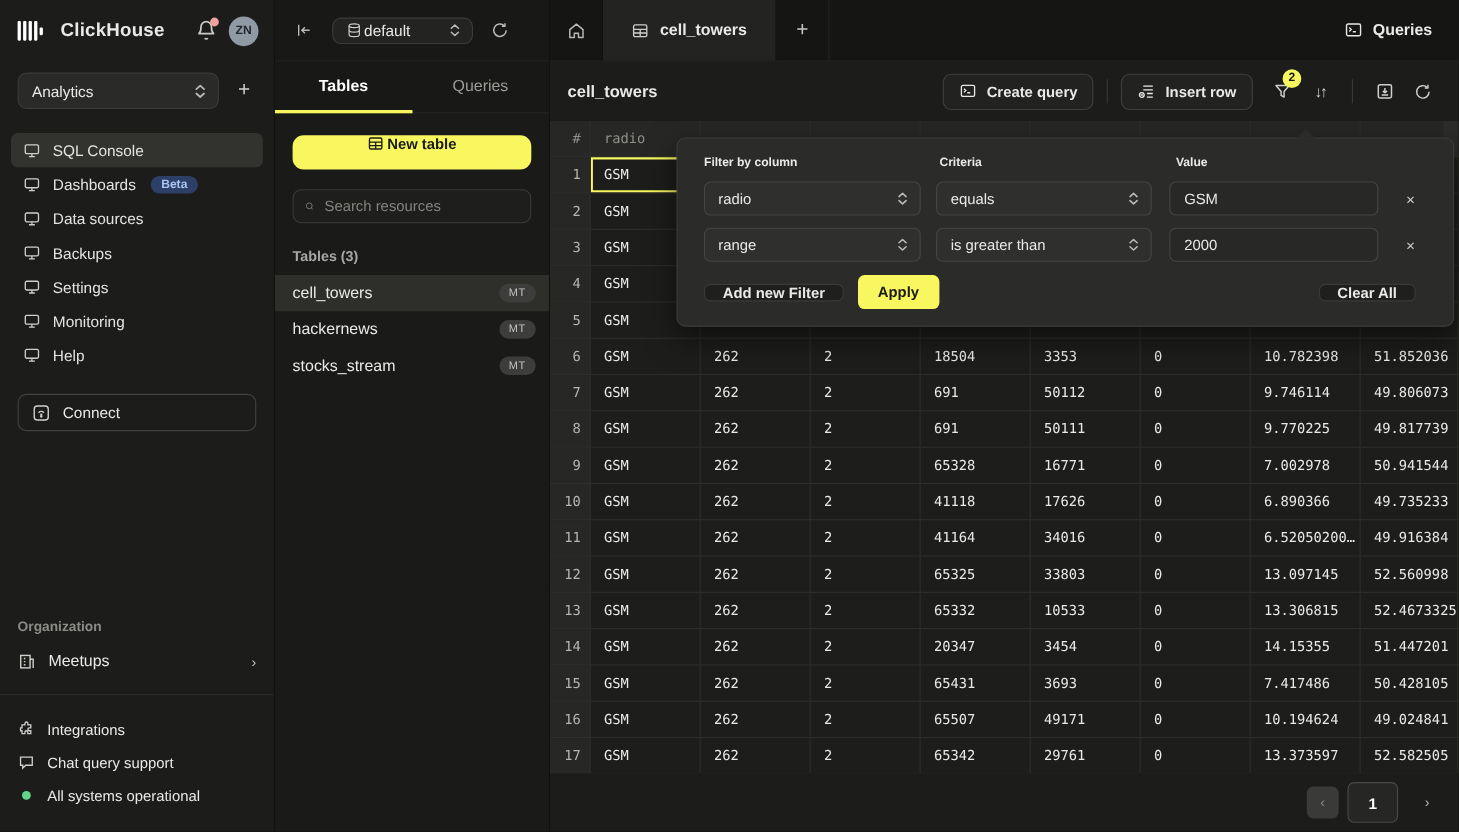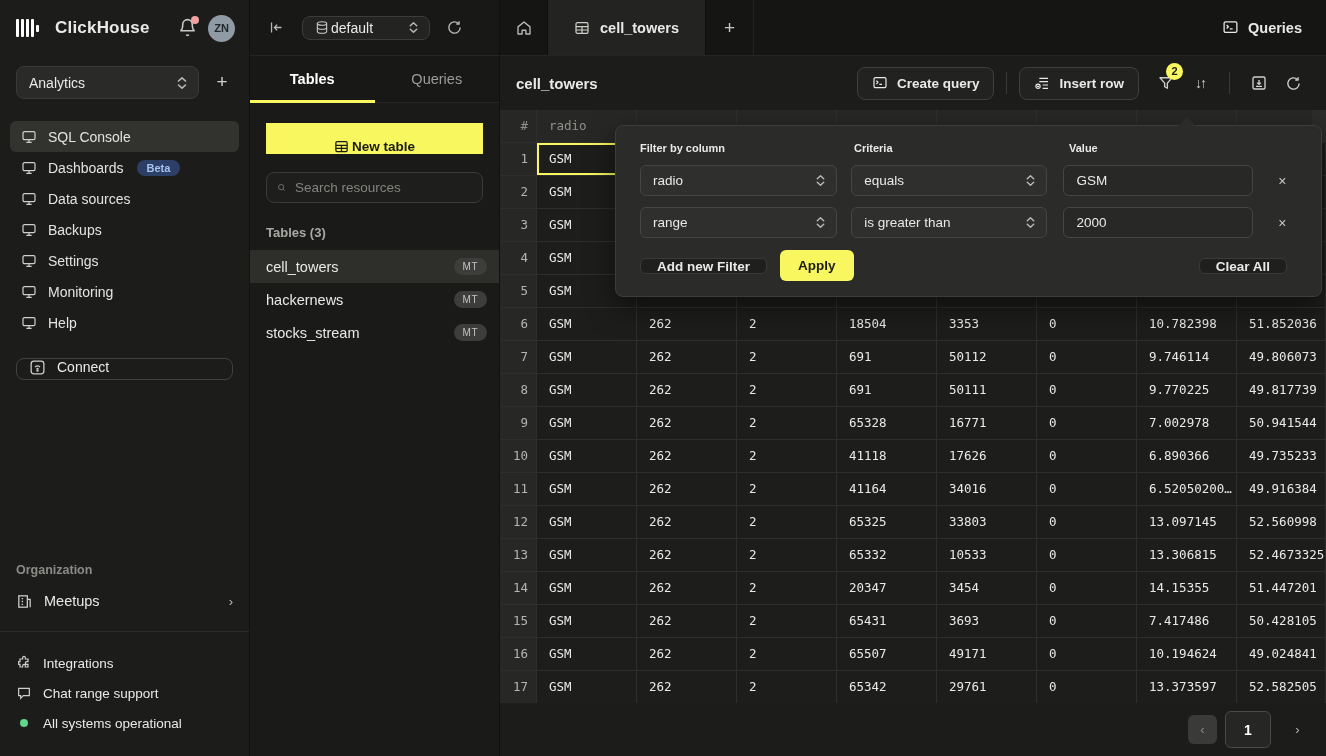--- a/index.html
+++ b/index.html
@@ -43,22 +43,22 @@
     display:flex;align-items:center;padding:0 10px 0 12px;font-size:14px;cursor:pointer}
   .org-select .grow{flex:1}
   .plus-btn{width:22px;height:22px;color:#cfcfcc;font-size:19px;line-height:20px;text-align:center;cursor:pointer}
   .nav{padding:8px 10px 0}
   .nav-item{height:31px;display:flex;align-items:center;gap:11px;padding:0 10px;border-radius:6px;
     font-size:14px;color:#e3e3e1;cursor:pointer}
   .nav-item .ic{width:17px;height:17px;flex:0 0 17px;color:#cfcfcc;display:flex;align-items:center;justify-content:center}
   .nav-item.active{background:var(--bg-active)}
   .badge-beta{background:#2d3f66;color:#a5c4f1;font-size:11px;font-weight:700;border-radius:10px;
     padding:2px 10px;margin-left:2px}
-  .connect-btn{margin:20px 16px 0;height:22px;border:1px solid #424240;border-radius:8px;
-    display:flex;align-items:flex-start;gap:11px;padding:0 12px;font-size:14px;cursor:pointer}
+  .connect-btn{margin:20px 16px 0;height:34px;border:1px solid #424240;border-radius:8px;
+    display:flex;align-items:center;gap:11px;padding:0 12px;font-size:14px;cursor:pointer}
   .sb-fill{flex:1}
   .org-label{font-size:12.5px;font-weight:700;color:var(--text-faint);padding:0 16px;margin-bottom:8px}
   .meetups{height:32px;display:flex;align-items:center;gap:11px;padding:0 16px;font-size:14.5px;cursor:pointer}
   .meetups .grow{flex:1}
   .chev-r{color:#bdbdba;font-size:13px}
   .sb-divider{border-top:1px solid #2c2c2a;margin:14px 0 16px}
   .sb-foot{padding:0 16px 18px}
   .foot-item{height:30px;display:flex;align-items:center;gap:11px;font-size:13.5px;cursor:pointer}
   .foot-item .ic{width:16px;height:16px;color:#cfcfcc;display:flex;align-items:center;justify-content:center}
   .status-dot{width:8px;height:8px;border-radius:50%;background:#63d58a;margin:0 4px}
@@ -67,22 +67,22 @@
   .explorer{width:250px;flex:0 0 250px;background:var(--bg-explorer);display:flex;flex-direction:column;border-right:1px solid #111110}
   .ex-topbar{height:56px;display:flex;align-items:center;padding:0 14px;border-bottom:1px solid #252523;background:#181817}
   .icon-btn{color:#b9b9b6;cursor:pointer;display:flex;align-items:center;justify-content:center;width:24px;height:24px}
   .db-select{height:24px;background:#232322;border:1px solid #3c3c3a;border-radius:8px;display:flex;
     align-items:center;gap:2px;padding:0 10px 0 12px;font-size:14px;margin:0 12px 0 14px;cursor:pointer;min-width:128px}
   .tabs2{height:47px;display:flex;border-bottom:1px solid #252523;background:#181817}
   .tab2{flex:1;display:flex;align-items:center;justify-content:center;font-size:14.5px;color:var(--text-muted);
     cursor:pointer;position:relative}
   .tab2.active{color:#fff;font-weight:600}
   .tab2.active::after{content:"";position:absolute;left:0;right:0;bottom:-1px;height:3px;background:var(--yellow)}
-  .newtable-btn{margin:20px 16px 0;height:31px;background:var(--yellow);color:#1b1b18;border:none;border-radius:0;
-    font-family:var(--font-ui);font-size:13.5px;font-weight:600;display:flex;align-items:flex-end;justify-content:center;gap:3px;cursor:pointer}
+  .newtable-btn{margin:20px 16px 0;height:31px;background:var(--yellow);color:#1b1b18;border:none;border-radius:10px;
+    font-family:var(--font-ui);font-size:13.5px;font-weight:600;display:flex;align-items:flex-start;justify-content:center;gap:3px;cursor:pointer}
   .search-box{margin:18px 16px 0;height:31px;border:1px solid #3a3a38;border-radius:8px;display:flex;
     align-items:center;gap:9px;padding:0 10px;background:#1e1e1d}
   .search-box input{flex:1;background:transparent;border:none;outline:none;color:var(--text);
     font-family:var(--font-ui);font-size:13.5px}
   .search-box input::placeholder{color:#83837f}
   .tables-label{font-size:13px;font-weight:700;color:#a8a8a5;padding:22px 16px 10px}
   .table-item{height:33px;display:flex;align-items:center;padding:0 12px 0 16px;font-size:14.5px;cursor:pointer}
   .table-item.active{background:#2e2e2b}
   .table-item .grow{flex:1}
   .mt-badge{background:#3d3d3b;color:#c3c3c0;font-size:10px;font-weight:400;letter-spacing:.5px;
@@ -305,21 +305,21 @@
             </svg>
         </span>
         <span>Integrations</span>
       </div>
       <div class="foot-item">
         <span class="ic">
           <svg width="16" height="16" viewBox="0 0 24 24" fill="none" stroke="#cfcfcc" stroke-width="1.8">
               <path d="M4 5h16v11H11l-4 4v-4H4z"></path>
             </svg>
         </span>
-        <span>Chat range support</span>
+        <span>Chat query support</span>
       </div>
       <div class="foot-item">
         <span class="status-dot"></span>
         <span>All systems operational</span>
       </div>
     </div>
   </aside>
 
   <section class="explorer">
     <div class="ex-topbar">

